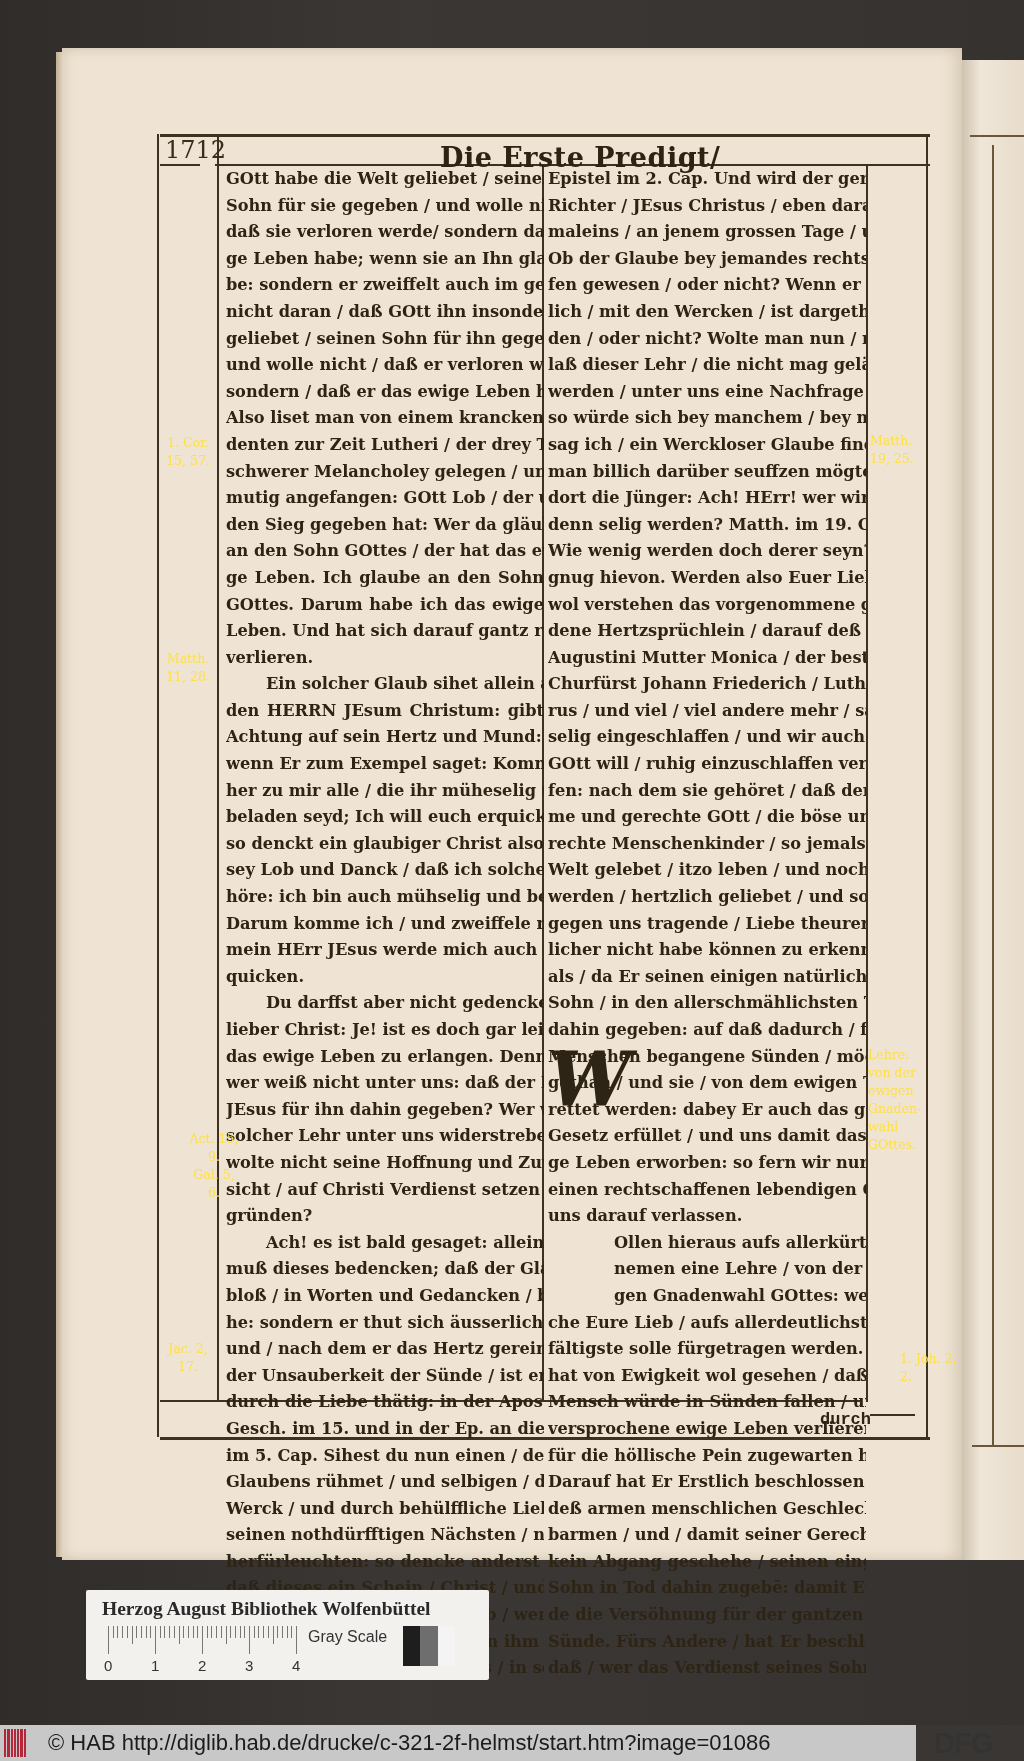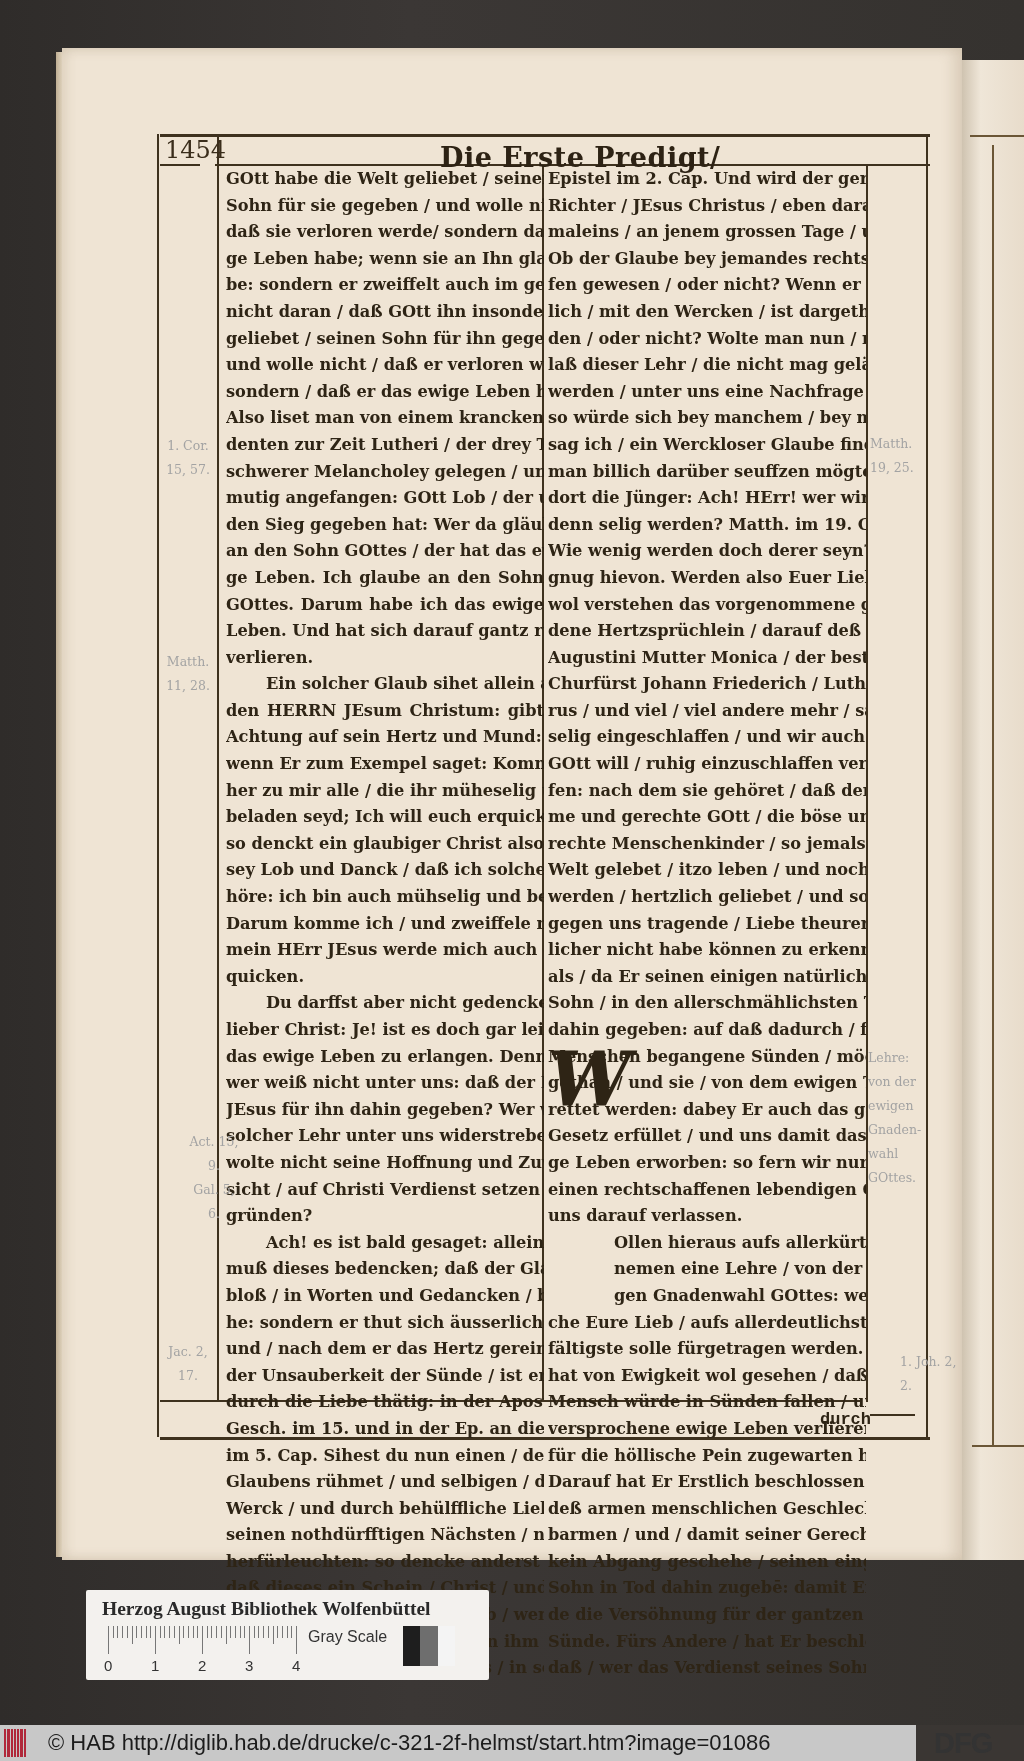--- a/index.html
+++ b/index.html
@@ -44,21 +44,21 @@
     font-size:16.2px; line-height:26.6px; color:#2e2415;
     text-align:justify;
   }
   .col .line { display:block; white-space:nowrap; overflow:hidden; text-align:justify; text-align-last:justify; }
   .col .line.last { text-align-last:left; }
   .col .line.indent { padding-left:40px; }
   .col-left { left:226px; }
   .col-right { left:548px; }
   .margin-note {
     position:absolute; font-family:"DejaVu Serif", serif;
-    font-size:12.5px; line-height:24px; color:#a3a3a3; text-align:center;
+    font-size:12.5px; line-height:18px; color:#fde047; text-align:center;
   }
   .margin-note.right { text-align:left; }
   .drop-cap {
     position:absolute; left:548px; top:1040px; width:62px; height:78px;
     font-size:74px; line-height:78px; color:#2e2415; font-weight:bold;
     font-family:"DejaVu Serif", serif; font-style:italic; text-align:center;
   }
   .catchword {
     position:absolute; left:820px; top:1410px;
     font-family:Liberation Mono, monospace; font-weight:bold; font-size:17px; color:#2e2415;
@@ -108,21 +108,21 @@
 <div class="hline" style="left:160px;top:164px;width:40px;"></div>
 <div class="hline" style="left:160px;top:1400px;width:700px;"></div>
 <div class="hline" style="left:160px;top:1437px;width:770px;height:3px;"></div>
 <div class="vline" style="left:157px;top:134px;height:1303px;"></div>
 <div class="vline" style="left:217px;top:134px;height:1268px;"></div>
 <div class="vline" style="left:542px;top:164px;height:1238px;"></div>
 <div class="vline" style="left:866px;top:164px;height:1238px;"></div>
 <div class="vline" style="left:926px;top:134px;height:1303px;"></div>
 <div class="hline" style="left:870px;top:1414px;width:45px;"></div>
 
-<div class="pagenum">1454</div>
+<div class="pagenum">1712</div>
 <div class="running-head">Die Erste Predigt/</div>
 
 <div class="col col-left" id="col-left">
     <span class="line">GOtt habe die Welt geliebet / seinen</span>
     <span class="line">Sohn für sie gegeben / und wolle nicht/</span>
     <span class="line">daß sie verloren werde/ sondern das ewi=</span>
     <span class="line">ge Leben habe; wenn sie an Ihn glau=</span>
     <span class="line">be: sondern er zweiffelt auch im geringsten</span>
     <span class="line">nicht daran / daß GOtt ihn insonderheit</span>
     <span class="line">geliebet / seinen Sohn für ihn gegeben;</span>

